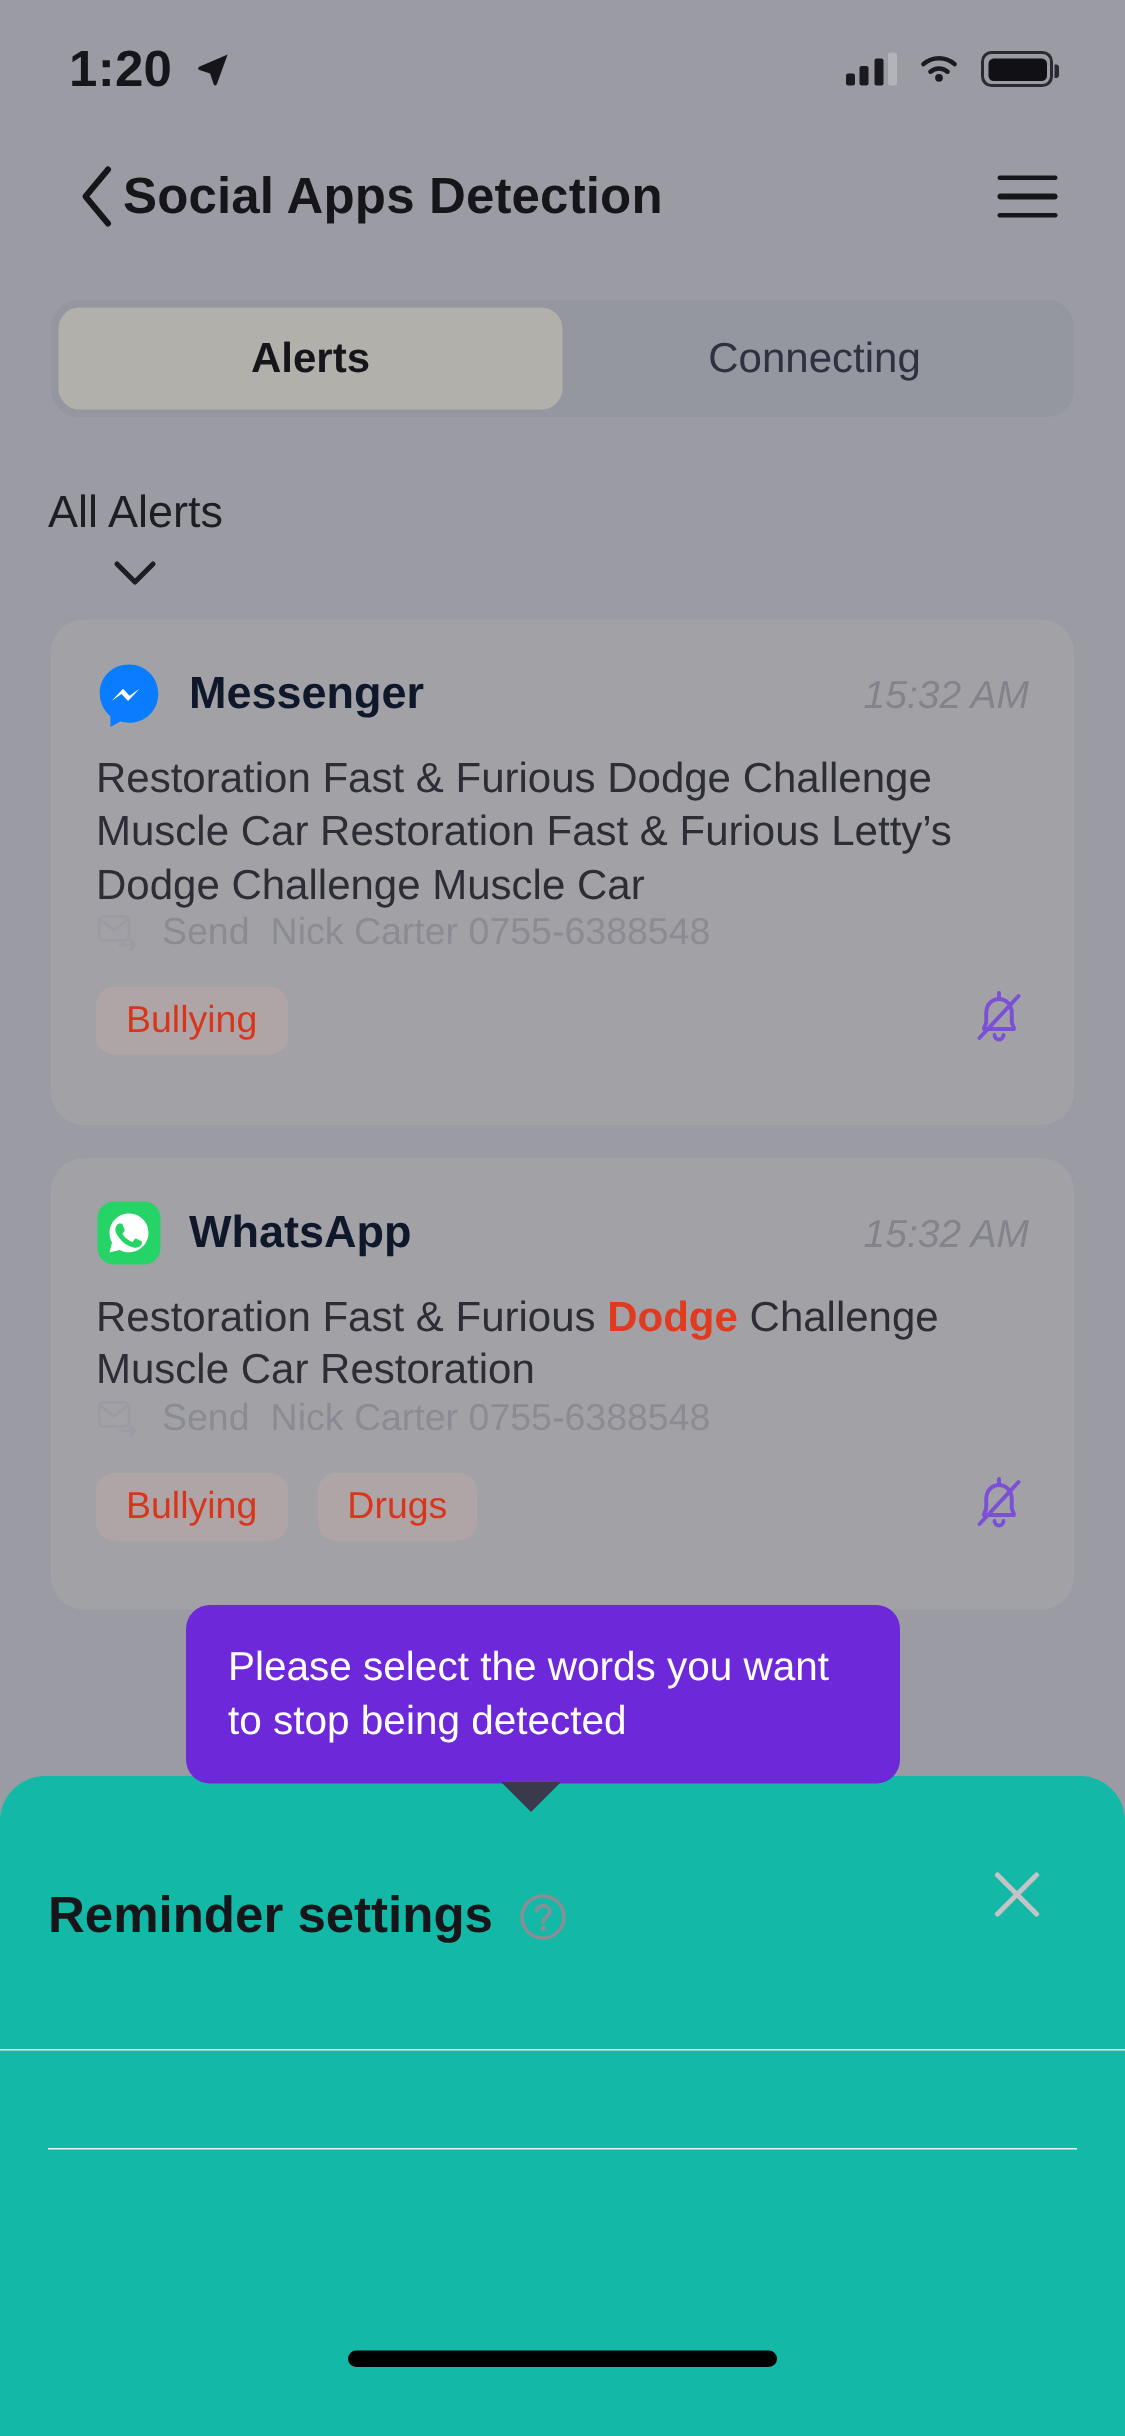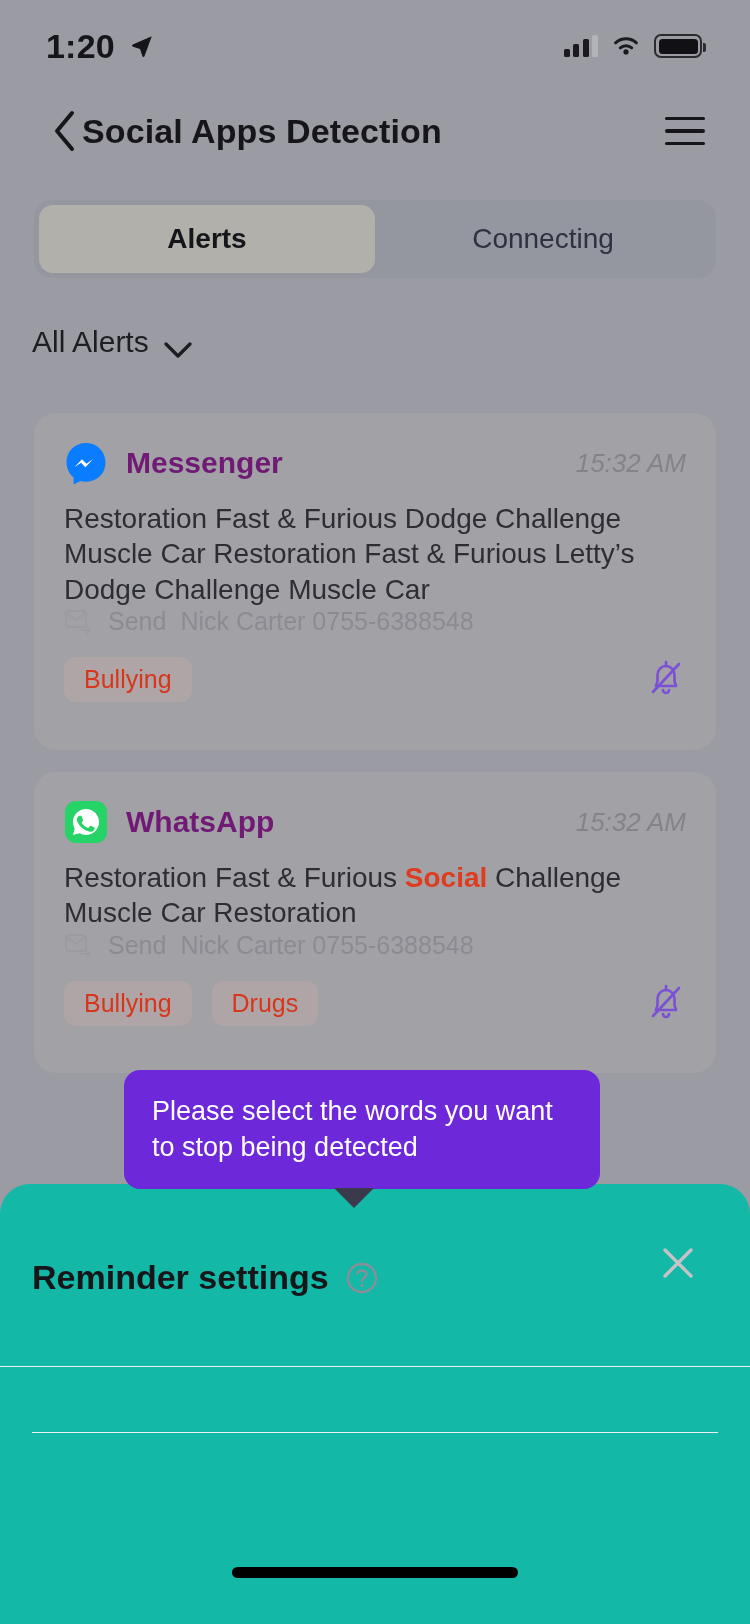--- a/index.html
+++ b/index.html
@@ -68,37 +68,37 @@
   }
   .tab {
     flex:1; display:flex; align-items:center; justify-content:center;
     font-size:28px; color:#2f3040; border-radius:14px;
   }
   .tab.active { background:#b2b0ab; color:#16161a; font-weight:700; }
 
   
   #filter-row {
     position:absolute; top:325px; left:32px;
-    display:flex; align-items:flex-end; gap:14px;
+    display:flex; align-items:center; gap:14px;flex-direction:column;
   }
   #filter-label { font-size:30px; color:#1d1d24; }
   .chev-down { display:block; }
 
   
   .card {
     position:absolute; left:34px; width:682px;
     background:#a2a2a6; border-radius:22px; padding:28px 30px 22px 30px;
   }
   #card-0 { top:413px; height:337px; }
   #card-1 { top:772px; height:301px; }
 
   .card-head { display:flex; align-items:center; }
   .app-icon { width:44px; height:44px; border-radius:12px; flex:0 0 auto; }
   .app-name {
-    font-size:30px; font-weight:700; color:#701a75; margin-left:18px;
+    font-size:30px; font-weight:700; color:#0f172a; margin-left:18px;
   }
   .card-time { margin-left:auto; font-size:26px; color:#83838c;font-style:italic; }
 
   .card-body {
     margin-top:16px; font-size:28px; line-height:1.26; color:#2d2d36;
   }
   .hl { color:#e03a1f; font-weight:700; }
 
   .send-row { display:flex; align-items:center; gap:14px; }
   .send-text { font-size:25px; color:#8b8b93; }
@@ -254,21 +254,21 @@
   <div class="card" id="card-1">
     <div class="card-head">
       <svg class="app-icon" viewBox="0 0 44 44">
         <rect x="1" y="1" width="42" height="42" rx="11" fill="#25d366"></rect>
         <path d="M22 9c-7.2 0-13 5.8-13 13 0 2.3.6 4.5 1.7 6.4L9 35l6.8-1.7c1.8 1 3.9 1.6 6.2 1.6 7.2 0 13-5.8 13-13S29.2 9 22 9z" fill="#fff"></path>
         <path d="M17.3 16.4c-.3-.7-.6-.7-.9-.7h-.8c-.3 0-.8.1-1.2.6-.4.5-1.5 1.5-1.5 3.5s1.6 4 1.8 4.3c.2.3 3 4.8 7.4 6.5 3.7 1.4 4.5 1.2 5.3 1.1.8-.1 2.5-1 2.9-2 .4-1 .4-1.8.3-2-.1-.2-.4-.3-.8-.5-.4-.2-2.5-1.2-2.9-1.4-.4-.1-.7-.2-1 .2-.3.5-1.1 1.4-1.3 1.7-.2.3-.5.3-.9.1-.4-.2-1.8-.7-3.5-2.1-1.3-1.1-2.1-2.5-2.4-2.9-.2-.4 0-.6.2-.8l.6-.7c.2-.3.3-.5.4-.8.1-.3.1-.6 0-.8l-1.7-4.3z" fill="#25d366"></path>
       </svg>
       <span class="app-name">WhatsApp</span>
       <span class="card-time">15:32 AM</span>
     </div>
-    <div class="card-body"><span>Restoration Fast &amp; Furious </span><span class="hl">Social</span><span> Challenge Muscle Car Restoration</span></div>
+    <div class="card-body"><span>Restoration Fast &amp; Furious </span><span class="hl">Dodge</span><span> Challenge Muscle Car Restoration</span></div>
     <div class="send-row">
       <svg width="30" height="26" viewBox="0 0 30 26">
         <rect x="2" y="3" width="20" height="16" rx="3" stroke="#9b9ba3" stroke-width="2" fill="none"></rect>
         <path d="M3.5 5.5 12 12l8.5-6.5" stroke="#9b9ba3" stroke-width="2" fill="none" stroke-linecap="round"></path>
         <path d="M16 22h10m-3-3 3 3-3 3" stroke="#9b9ba3" stroke-width="2" fill="none" stroke-linecap="round" stroke-linejoin="round"></path>
       </svg>
       <span class="send-text">Send</span>
       <span class="send-text">Nick Carter 0755-6388548</span>
     </div>
     <div class="tag-row">

